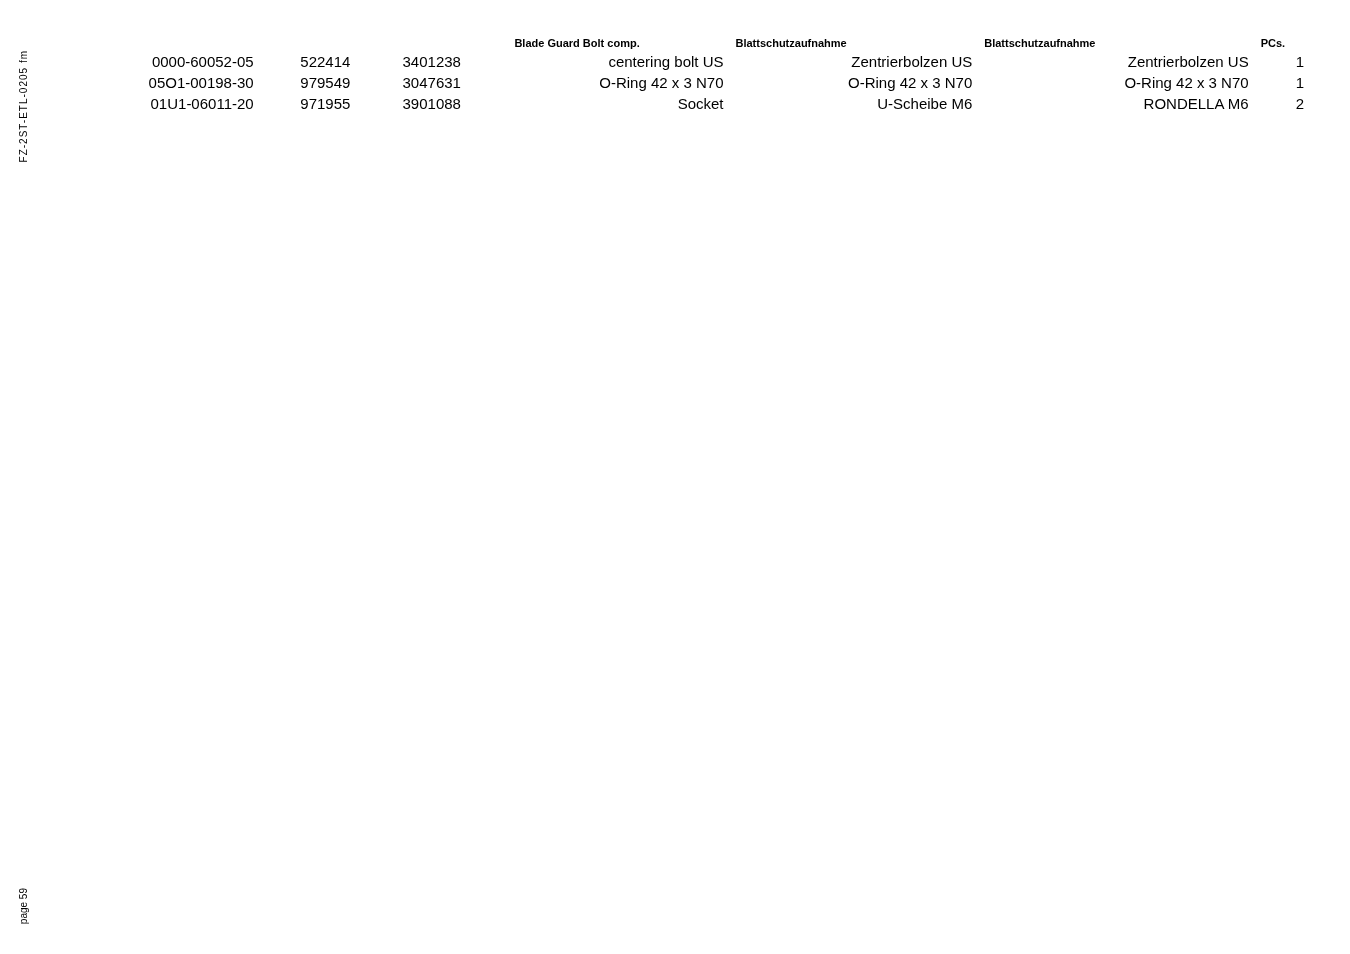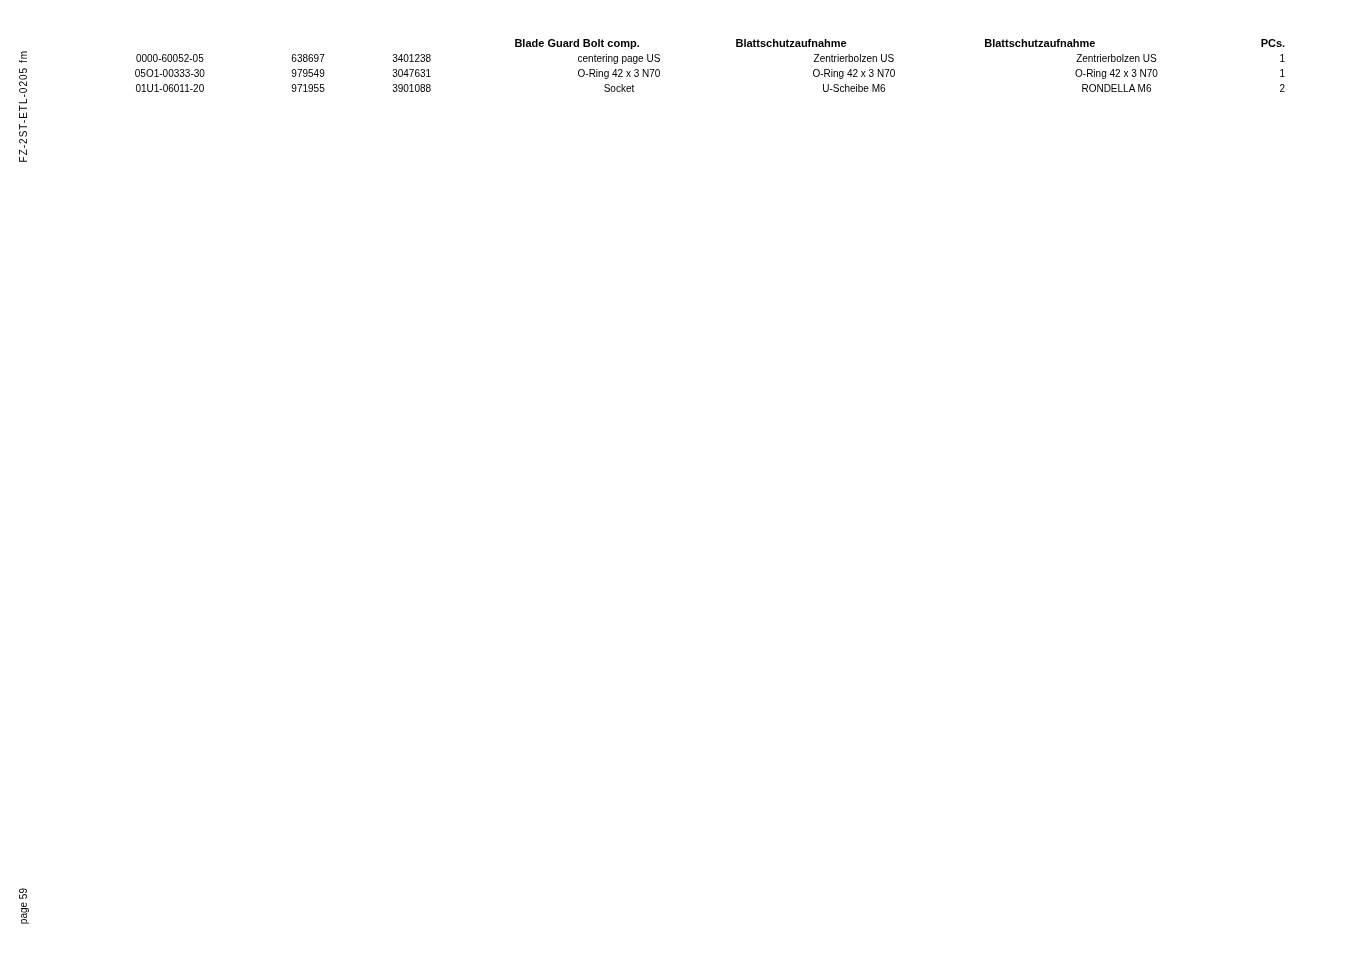--- a/index.html
+++ b/index.html
@@ -54,22 +54,22 @@
 
     thead tr th {
       text-align: left;
       font-weight: normal;
       font-size: 11px;
       padding: 2px 6px;
       border-bottom: none;
     }
 
     tbody tr td {
-      text-align: center;
-      font-size: 10px;
+      text-align: right;
+      font-size: 15px;
       padding: 2px 6px;
       vertical-align: top;
     }
 
     .col-part-number { width: 130px; }
     .col-num1 { width: 70px; }
     .col-num2 { width: 80px; }
     .col-spacer { width: 30px; }
     .col-blade-guard { width: 160px; }
     .col-blatt1 { width: 180px; }
@@ -109,30 +109,30 @@
             <th class="col-spacer"></th>
             <th class="col-blade-guard">Blade Guard Bolt comp.</th>
             <th class="col-blatt1">Blattschutzaufnahme</th>
             <th class="col-blatt2">Blattschutzaufnahme</th>
             <th class="col-pcs">PCs.</th>
           </tr>
         </thead>
         <tbody id="table-body">
         <tr>
               <td>0000-60052-05</td>
-              <td>638697</td>
+              <td>522414</td>
               <td>3401238</td>
               <td></td>
-              <td>centering page US</td>
+              <td>centering bolt US</td>
               <td>Zentrierbolzen US</td>
               <td>Zentrierbolzen US</td>
               <td>1</td>
             </tr>
             <tr>
-              <td>05O1-00333-30</td>
+              <td>05O1-00198-30</td>
               <td>979549</td>
               <td>3047631</td>
               <td></td>
               <td>O-Ring 42 x 3 N70</td>
               <td>O-Ring 42 x 3 N70</td>
               <td>O-Ring 42 x 3 N70</td>
               <td>1</td>
             </tr>
             <tr>
               <td>01U1-06011-20</td>

